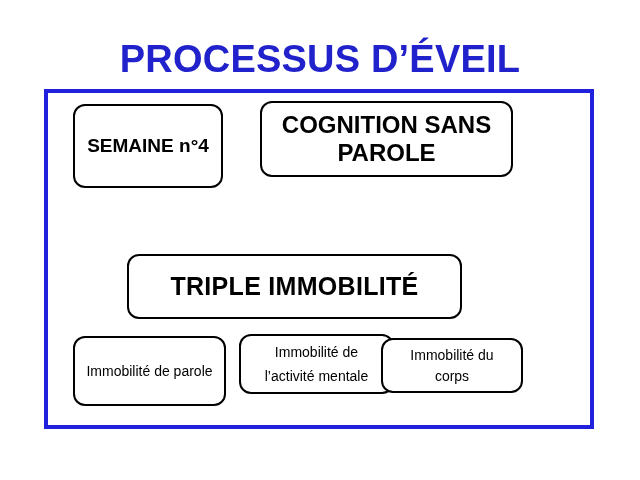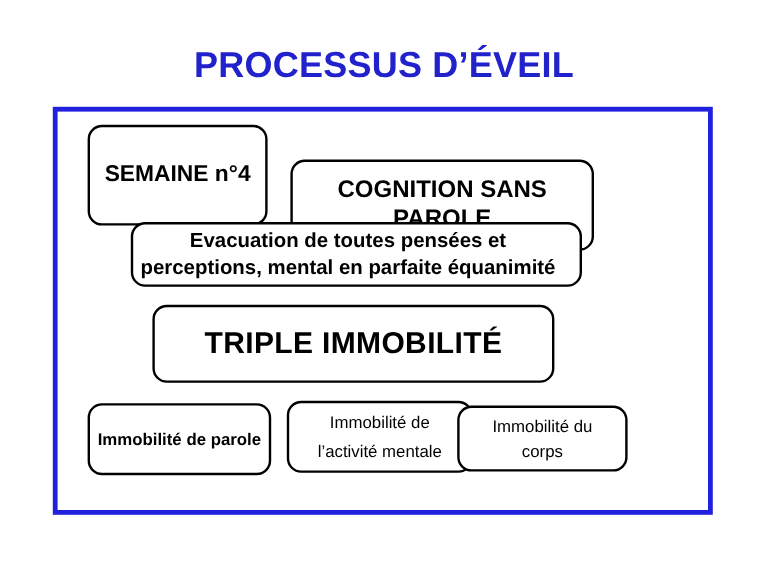--- a/index.html
+++ b/index.html
@@ -23,21 +23,21 @@
 
   
   .slide-title {
     position: absolute;
     left: 0;
     top: 38px;
     width: 640px;
     text-align: center;
     font-family: "Liberation Sans", sans-serif;
     font-weight: bold;
-    font-size: 30px;
+    font-size: 38px;
     letter-spacing: 0.2px;
     color: #2222cc;
     white-space: nowrap;
   }
 
   
   .blue-frame {
     position: absolute;
     left: 44px;
     top: 89px;
@@ -68,25 +68,24 @@
     white-space: pre-line;
   }
 
   
   .box-semaine {
     left: 73px;  top: 104px;  width: 150px;  height: 84px;
     font-weight: bold;
     font-size: 19px;
   }
   .box-cognition {
-    left: 242px; top: 101px;  width: 253px; height: 76px;
+    left: 260px; top: 101px;  width: 253px; height: 76px;
     font-weight: bold;
-    font-size: 20px;
+    font-size: 24px;
     line-height: 1.18;
-    margin-top: 32px;
   }
   .box-evacuation {
     left: 109px; top: 185px;  width: 376px; height: 54px;
     font-weight: bold;
     font-size: 17px;
     line-height: 1.30;
     overflow: visible;
   }
   .box-evacuation .txt {
     white-space: pre-line;
@@ -94,22 +93,22 @@
     margin-left: -14px;
   }
   .box-triple {
     left: 127px; top: 254px;  width: 335px; height: 65px;
     font-weight: bold;
     font-size: 25px;
     letter-spacing: 0.3px;
     justify-content: flex-end;
   }
   .box-parole {
-    left: 73px;  top: 336px;  width: 153px; height: 60px;
-    font-weight: bold;
+    left: 73px;  top: 336px;  width: 153px; height: 70px;
+    font-weight: normal;
     font-size: 14px;
     justify-content: flex-end;
   }
   .box-mentale {
     left: 239px; top: 334px;  width: 155px; height: 60px;
     font-weight: normal;
     font-size: 14px;
     line-height: 1.75;
   }
   .box-corps {
@@ -130,24 +129,20 @@
 
   <div class="rbox box-semaine">
     <span class="txt">SEMAINE n°4</span>
   </div>
 
   <div class="rbox box-cognition">
     <span class="txt">COGNITION SANS
 PAROLE</span>
   </div>
 
-  <div class="rbox box-evacuation">
-    <span class="txt">Evacuation de toutes pensées et
-perceptions, mental en parfaite équanimité</span>
-  </div>
 
   <div class="rbox box-triple">
     <span class="txt">TRIPLE IMMOBILITÉ</span>
   </div>
 
   <div class="rbox box-parole">
     <span class="txt">Immobilité de parole</span>
   </div>
 
   <div class="rbox box-mentale">

